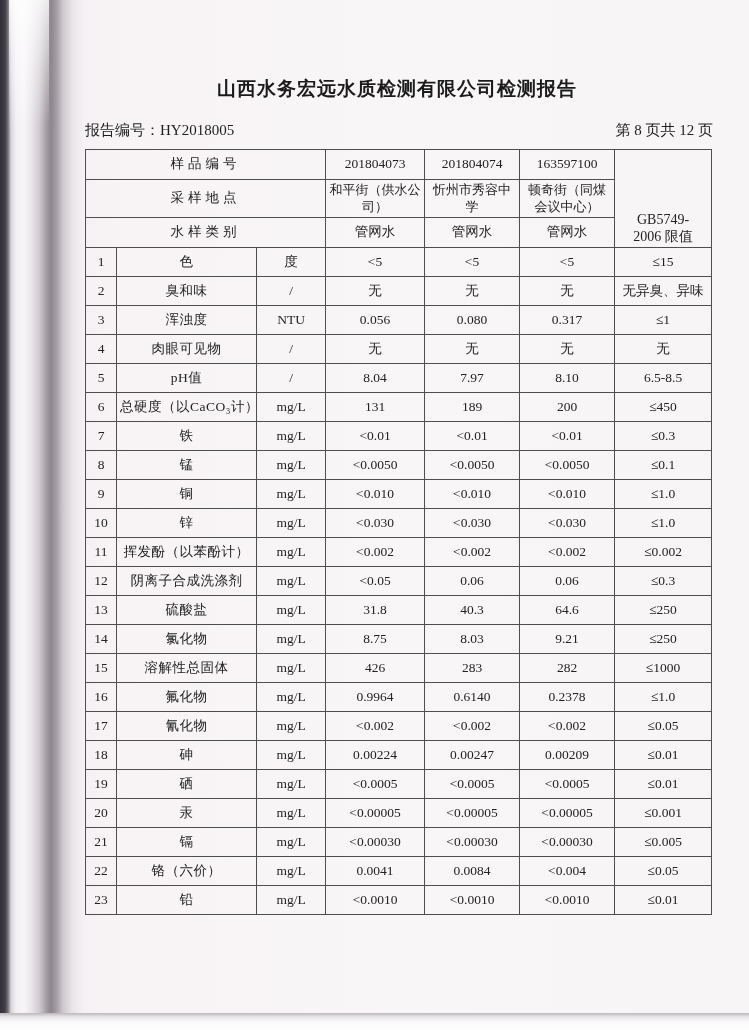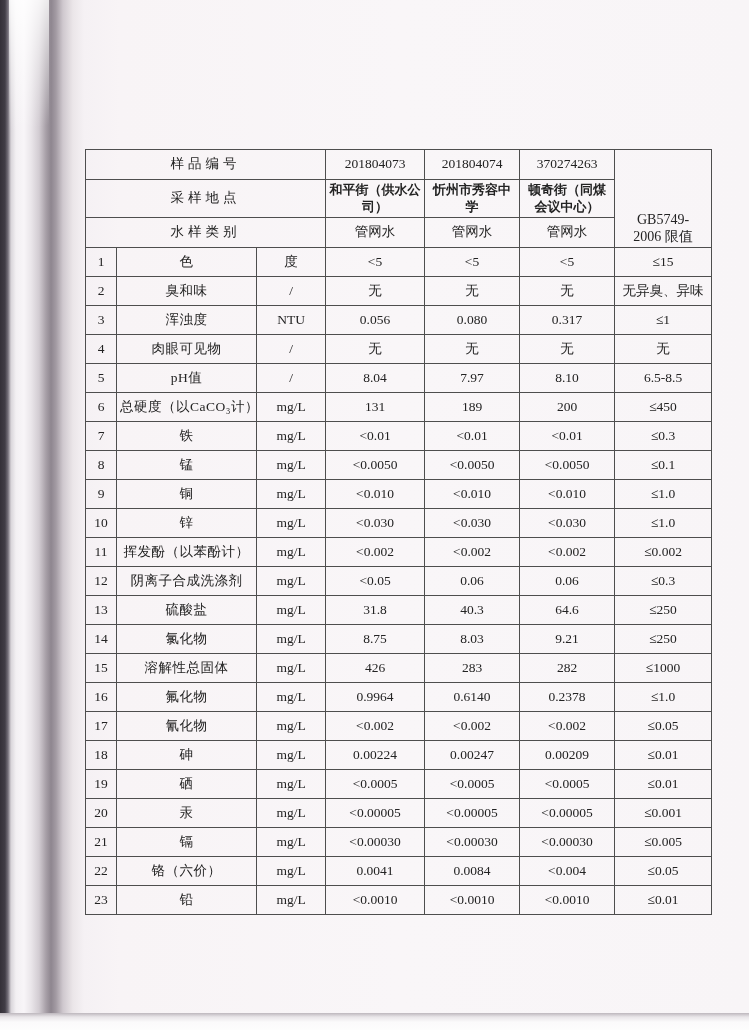--- a/index.html
+++ b/index.html
@@ -48,46 +48,51 @@
   }
   tr.hrow1{height:30px;}
   tr.hrow2{height:38px;}
   tr.hrow3{height:30px;font-family:Liberation Serif, serif;}
   tr.drow{height:29px;}
   td.merged-label{text-align:center;letter-spacing:4px;}
   td.c-name{text-align:left;padding-left:7px;white-space:nowrap;letter-spacing:.5px;}
   td.c-no{padding:0;}
   td.limit-head{font-size:14px;}
   .limit-head-inner{display:flex;flex-direction:column;justify-content:flex-end;height:94px;}
-  .loc{font-size:13px;font-weight:bold;}
+  .loc{font-size:13px;}
 </style>
 </head>
 <body>
 
 <div class="scan">
   <div class="curl-highlight"></div>
 
-
+  <div class="title">山西水务宏远水质检测有限公司检测报告</div>
+
+  <div class="report-row">
+    <span><span>报告编号：</span><span>HY2018005</span></span>
+    <span>第 8 页共 12 页</span>
+  </div>
 
   <table class="results">
     <colgroup>
       <col style="width:31px">
         <col style="width:140px">
         <col style="width:69px">
       <col style="width:99px">
         <col style="width:95px">
         <col style="width:95px">
         <col style="width:97px">
     </colgroup>
     <tbody>
       <tr class="hrow1">
         <td colspan="3" class="merged-label">样品编号</td>
         <td>201804073</td>
         <td>201804074</td>
-        <td>370274263</td>
+        <td>163597100</td>
         <td rowspan="3" class="limit-head">
           <div class="limit-head-inner">
             <div>GB5749-</div>
             <div>2006 限值</div>
           </div>
         </td>
       </tr>
       <tr class="hrow2">
         <td colspan="3" class="merged-label">采样地点</td>
         <td class="loc">和平街（供水公司）</td>

